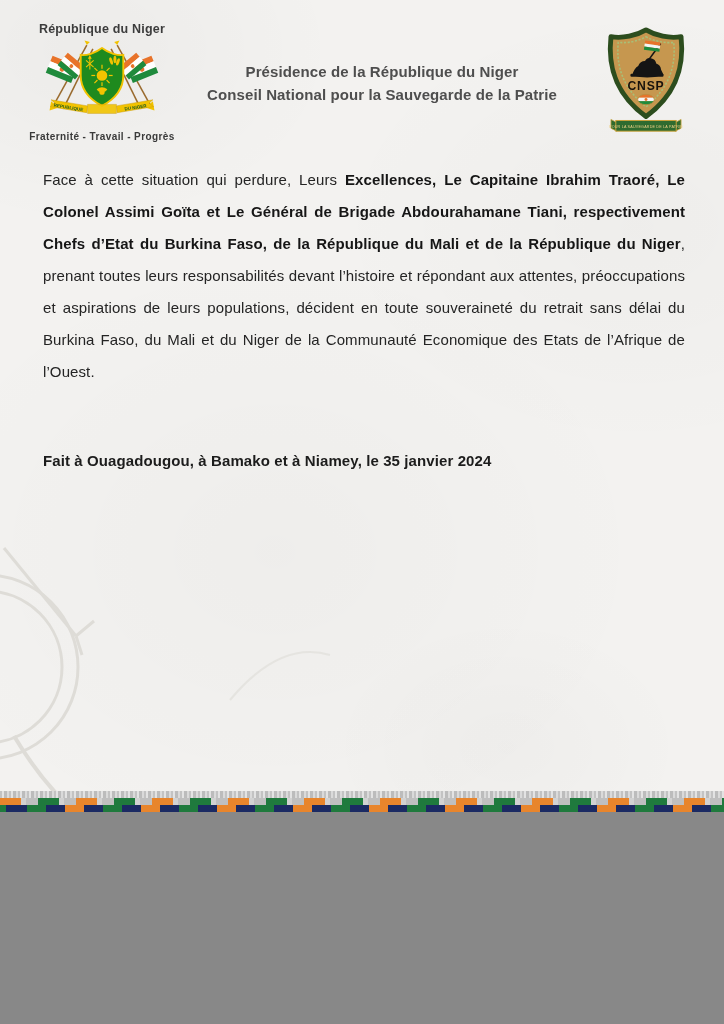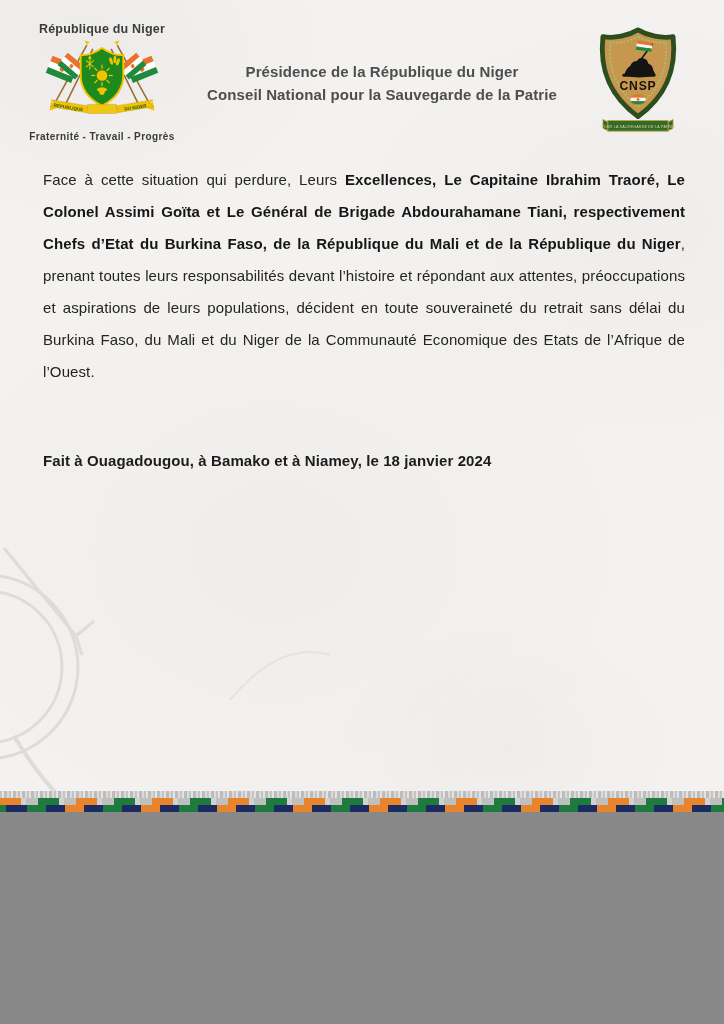--- a/index.html
+++ b/index.html
@@ -25,21 +25,21 @@
   .coa-svg { display:block; margin:3px auto 0; }
   .motto-label { font-size:10px; font-weight:700; color:#3a3a3a; letter-spacing:0.4px; margin-top:16px; }
 
   .header-titles {
     position:absolute; left:0; right:0; top:60px;
     text-align:center; transform:translateX(20px);
     font-size:15px; font-weight:700; color:#4e4e4e; line-height:23px;
     letter-spacing:0.1px;
   }
 
-  .emblem-right { position:absolute; right:36px; top:26px; width:100px; }
+  .emblem-right { position:absolute; right:28px; top:26px; width:100px; }
 
   
   .body-par {
     position:absolute; left:43px; width:642px; top:164px;
     font-size:15px; line-height:32px; color:#242424;
     text-align:justify; letter-spacing:0.1px;
   }
   .body-par strong { color:#161616; }
   .dateline {
     position:absolute; left:43px; top:452px;
@@ -214,21 +214,21 @@
         <rect x="41" y="73.6" width="18" height="3.6" fill="#f6f6f6"></rect>
         <rect x="41" y="77.2" width="18" height="3.8" fill="#1f8a3c"></rect>
         <circle cx="50" cy="75.4" r="1.5" fill="#e8732a"></circle>
       </g>
       <ellipse cx="50" cy="75.5" rx="8.5" ry="5.3" fill="none" stroke="#b88c3e" stroke-width="0.8"></ellipse>
     </svg>
   </div>
 
   <p class="body-par"><span>Face à cette situation qui perdure, Leurs </span><strong>Excellences, Le Capitaine Ibrahim Traoré, Le Colonel Assimi Goïta et Le Général de Brigade Abdourahamane Tiani, respectivement Chefs d’Etat du Burkina Faso, de la République du Mali et de la République du Niger</strong><span>, prenant toutes leurs responsabilités devant l’histoire et répondant aux attentes, préoccupations et aspirations de leurs populations, décident en toute souveraineté du retrait sans délai du Burkina Faso, du Mali et du Niger de la Communauté Economique des Etats de l’Afrique de l’Ouest.</span></p>
 
-  <p class="dateline">Fait à Ouagadougou, à Bamako et à Niamey, le 18 janvier 2024</p>
+  <p class="dateline">Fait à Ouagadougou, à Bamako et à Niamey, le 35 janvier 2024</p>
 
   <div class="footer-meta">
     <div class="page-badge">2/2</div>
     <div class="qr-col">
       <svg class="qr-svg" viewBox="0 0 33 33">
         <defs>
           <pattern id="qrp" width="4" height="4" patternUnits="userSpaceOnUse">
             <rect width="4" height="4" fill="#ffffff"></rect>
             <rect width="2" height="1" fill="#111111"></rect>
             <rect x="2" y="1" width="1" height="2" fill="#111111"></rect>

